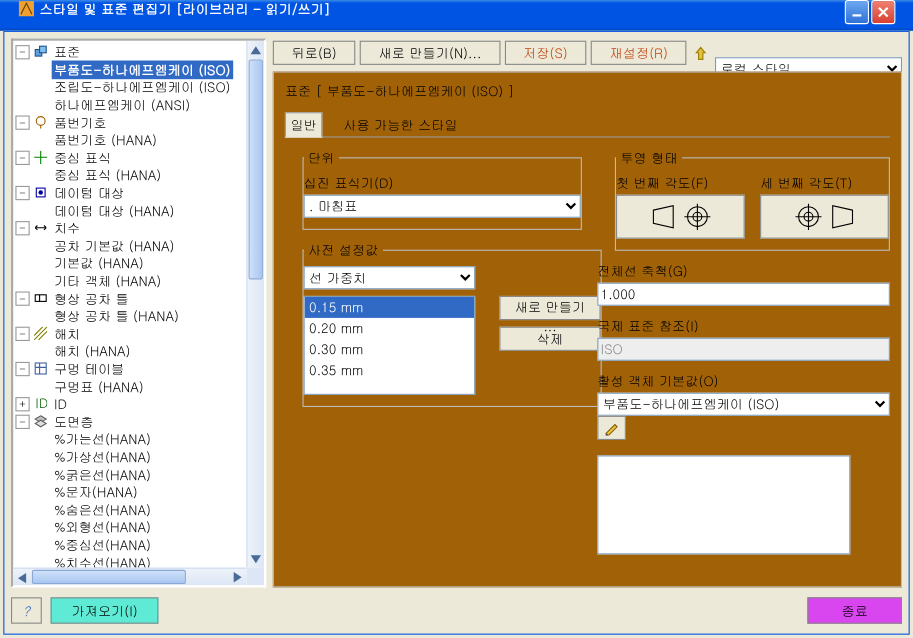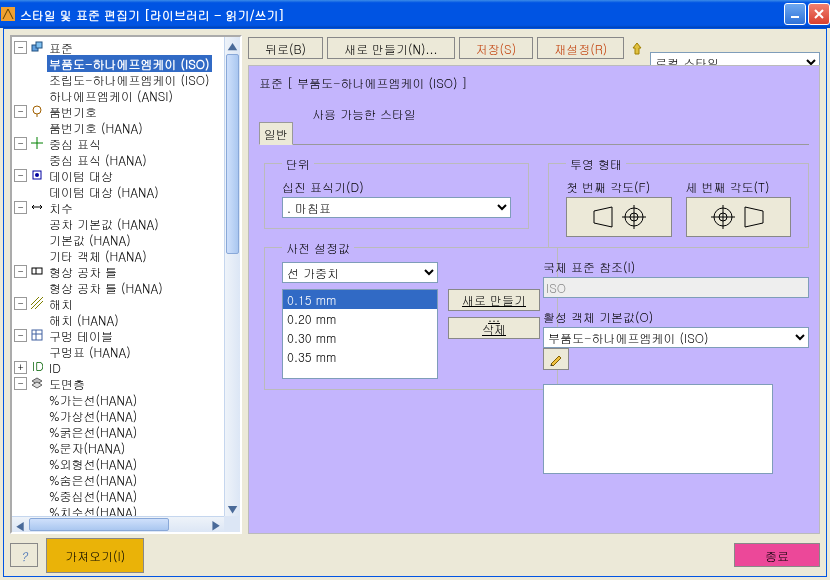--- a/index.html
+++ b/index.html
@@ -1,18 +1,18 @@
 <!DOCTYPE html>
 <html><head>
 <meta charset="utf-8">
 <style>
 * { box-sizing: border-box; font-family: "Gulim", "Malgun Gothic", sans-serif; font-size: 12px; }
 body { margin: 0; padding: 0; background: #ece9d8; width: 830px; height: 580px; overflow: hidden; }
 
-.titlebar { background: linear-gradient(to bottom, #3b8be8, #0054e3 10%, #0054e3 90%, #0042b5); height: 28px; display: flex; align-items: center; padding: 0 0; color: #fff; font-weight: bold; }
+.titlebar { background: linear-gradient(to bottom, #3b8be8, #0054e3 10%, #0054e3 90%, #0042b5); height: 28px; display: flex; padding: 0 16px; color: #fff; font-weight: bold; }
 .titlebar .icon { width: 16px; height: 16px; margin-right: 4px; display: inline-flex; align-items: center; justify-content: center; }
 .titlebar .title { flex: 1; }
 .titlebar .btns { display: flex; gap: 2px; }
 .titlebar .winbtn { width: 22px; height: 22px; border: 1px solid #fff; border-radius: 3px; display: flex; align-items: center; justify-content: center; color: #fff; font-weight: bold; cursor: pointer; }
 .titlebar .winbtn.min { background: linear-gradient(to bottom, #6da8f0, #2f72d8); }
 .titlebar .winbtn.close { background: linear-gradient(to bottom, #f08070, #d84030); }
 
 .content { position: absolute; top: 28px; left: 3px; right: 3px; bottom: 3px; background: #ece9d8; border: 1px solid #0054e3; padding: 6px; }
 
 .main-layout { display: flex; gap: 6px; height: calc(100% - 36px); }
@@ -36,53 +36,53 @@
 .tree-item .lbl { padding: 0 2px; }
 .tree-item.selected .lbl { background:#316ac5; color:#fff; font-weight:bold; }
 
 .right-panel { flex: 1; display: flex; flex-direction: column; }
 .toolbar-row { display: flex; gap: 4px; align-items: center; height: 26px; margin-bottom: 4px; }
 .toolbar-row button { height: 22px; padding: 0 16px; border: 1px solid #888; background: #ece9d8; cursor: pointer; }
 .toolbar-row button:disabled { color: #c2410c; }
 .toolbar-row .lamp { width:18px; display:inline-flex; justify-content:center; color:#c0a000; }
 .toolbar-row select { height: 21px; border: 1px solid #7f9db9; background: #fff; margin-top: 28px; }
 
-.props-panel { flex: 1; border: 1px solid #bbb; background: #c4b5fd; padding: 8px 10px; overflow: hidden; position: relative; }
+.props-panel { flex: 1; border: 1px solid #bbb; background: #a16207; padding: 8px 10px; overflow: hidden; position: relative; }
 .props-title { margin-bottom: 10px; }
 .tabs-row { display: flex; gap: 14px; border-bottom: 1px solid #999; margin-bottom: 10px; }
 .tab { padding: 2px 4px; cursor: pointer; border:1px solid transparent; position:relative; top:1px; }
-.tab.active { border:1px solid #999; border-bottom:1px solid #ece9d8; background:#ece9d8;margin-top:20px; }
-
-fieldset.grp { border: 1px solid #bbb; padding: 6px 17px 10px; margin: 0 0 10px 5px; }
+.tab.active { border:1px solid #999; border-bottom:1px solid #ece9d8; background:#ece9d8; }
+
+fieldset.grp { border: 1px solid #bbb; padding: 6px 0 10px; margin: 0 0 10px 16px; }
 fieldset.grp legend { padding: 0 4px; }
 
 .twocol { display:flex; gap: 14px; }
 .twocol > div { flex:1; }
 
 .lblrow { display:flex; flex-direction:column; gap:2px; }
 
 select.field, input.field { width: 100%; height: 21px; border: 1px solid #7f9db9; background:#fff; }
 input.field[readonly] { background:#eee; color:#888; }
 
 .listbox { width: 156px; height: 90px; border: 1px solid #7f9db9; background:#fff; overflow:hidden; }
 .listbox .item { padding: 1px 4px; cursor:pointer; }
 .listbox .item.selected { background:#316ac5; color:#fff; }
 
-.side-btns button { width: 92px; height: 22px; margin-bottom: 6px; border:1px solid #888; background:#ece9d8; cursor:pointer; display:block;text-decoration:underline;}
+.side-btns button { width: 92px; height: 22px; margin-bottom: 6px; border:1px solid #888; background:#ece9d8; cursor:pointer; display:block;}
 
 .proj-icons { display:flex; gap:6px; justify-content:center; align-items:center; border:1px solid #888; padding:4px; background:#ece9d8; height:40px; }
 
 .comment-box { width: 230px; height: 90px; border: 1px solid #7f9db9; background:#fff; }
 .pencil-btn { width:26px; height:22px; border:1px solid #888; background:#ece9d8; display:inline-flex; align-items:center; justify-content:center; cursor:pointer; }
 
 .bottom-bar { position:absolute; left:6px; right:6px; bottom:6px; height:30px; display:flex; align-items:center; }
 .bottom-bar .help-btn { width:28px; height:24px; border:1px solid #888; background:#ece9d8; display:inline-flex; align-items:center; justify-content:center; font-style:italic; color:#2a5db0; cursor:pointer; }
-.bottom-bar button.import { height:35px; padding:0 18px; margin-left:8px; border:1px solid #888; background:#eab308; cursor:pointer; }
+.bottom-bar button.import { height:24px; padding:0 18px; margin-left:8px; border:1px solid #888; background:#5eead4; cursor:pointer; }
 .bottom-bar .spacer-flex { flex:1; }
-.bottom-bar button.done { height:24px; padding:0 30px; border:1px solid #888; background:#ec4899; cursor:pointer; }
+.bottom-bar button.done { height:24px; padding:0 30px; border:1px solid #888; background:#d946ef; cursor:pointer; }
 
 svg { display:block; }
 </style>
 </head>
 <body>
 
 <div class="titlebar">
   <span class="icon">
     <svg width="14" height="14">
         <rect width="14" height="14" fill="#f0a030"></rect>
@@ -267,25 +267,25 @@
           <div class="tree-item indent1">
             <span class="spacer"></span>
             <span class="lbl">%굵은선(HANA)</span>
           </div>
           <div class="tree-item indent1">
             <span class="spacer"></span>
             <span class="lbl">%문자(HANA)</span>
           </div>
           <div class="tree-item indent1">
             <span class="spacer"></span>
+            <span class="lbl">%숨은선(HANA)</span>
+          </div>
+          <div class="tree-item indent1">
+            <span class="spacer"></span>
             <span class="lbl">%외형선(HANA)</span>
-          </div>
-          <div class="tree-item indent1">
-            <span class="spacer"></span>
-            <span class="lbl">%숨은선(HANA)</span>
           </div>
           <div class="tree-item indent1">
             <span class="spacer"></span>
             <span class="lbl">%중심선(HANA)</span>
           </div>
           <div class="tree-item indent1">
             <span class="spacer"></span>
             <span class="lbl">%치수선(HANA)</span>
           </div>
         </div>
@@ -333,21 +333,21 @@
                 <div class="lblrow">
                   <span>십진 표식기(D)</span>
                   <select class="field"><option>. 마침표</option></select>
                 </div>
               </div>
             </fieldset>
 
             <fieldset class="grp">
               <legend>사전 설정값</legend>
               <select class="field" style="width:156px;margin-bottom:6px;"><option>선 가중치</option></select>
-              <div style="display:flex; gap:10px;">
+              <div style="display:flex; gap:22px;">
                 <div class="listbox" id="preset-list">
                     <div class="item selected">0.15 mm</div>
                     <div class="item">0.20 mm</div>
                     <div class="item">0.30 mm</div>
                     <div class="item">0.35 mm</div>
                   </div>
                 <div class="side-btns">
                   <button>새로 만들기 ...</button>
                   <button>삭제</button>
                 </div>
@@ -383,20 +383,24 @@
                         <line x1="0" y1="12" x2="24" y2="12" stroke="#000"></line>
                       </svg>
                     <svg width="24" height="24">
                         <path d="M22 6 L4 2 L4 22 L22 18 Z" fill="none" stroke="#000"></path>
                       </svg>
                   </div>
                 </div>
               </div>
             </fieldset>
 
+            <div class="fld lblrow">
+              <span>전체선 축척(G)</span>
+              <input class="field" value="1.000" style="">
+            </div>
             <div class="fld lblrow" style="margin-top:10px;">
               <span>국제 표준 참조(I)</span>
               <input class="field" readonly="" value="ISO" style="">
             </div>
             <div class="fld lblrow" style="margin-top:10px;">
               <span>활성 객체 기본값(O)</span>
               <div class="inline">
                 <select class="field" style="flex:1;"><option>부품도-하나에프엠케이 (ISO)</option></select>
                 <div class="pencil-btn">
                   <svg width="14" height="14">

